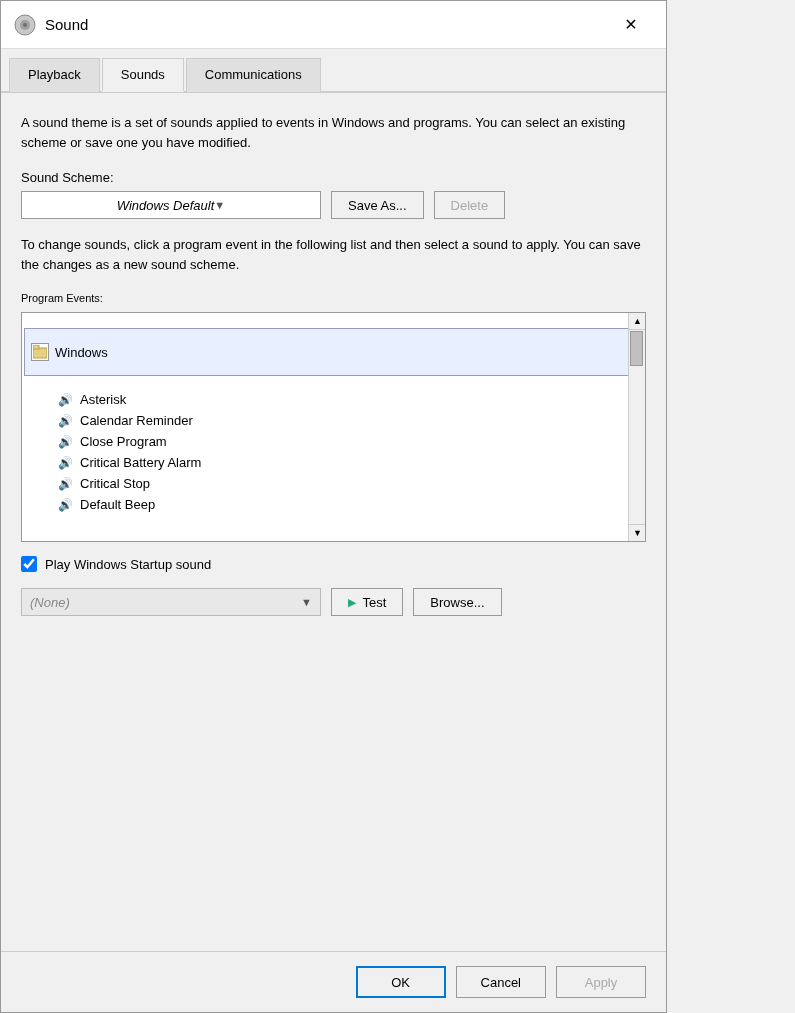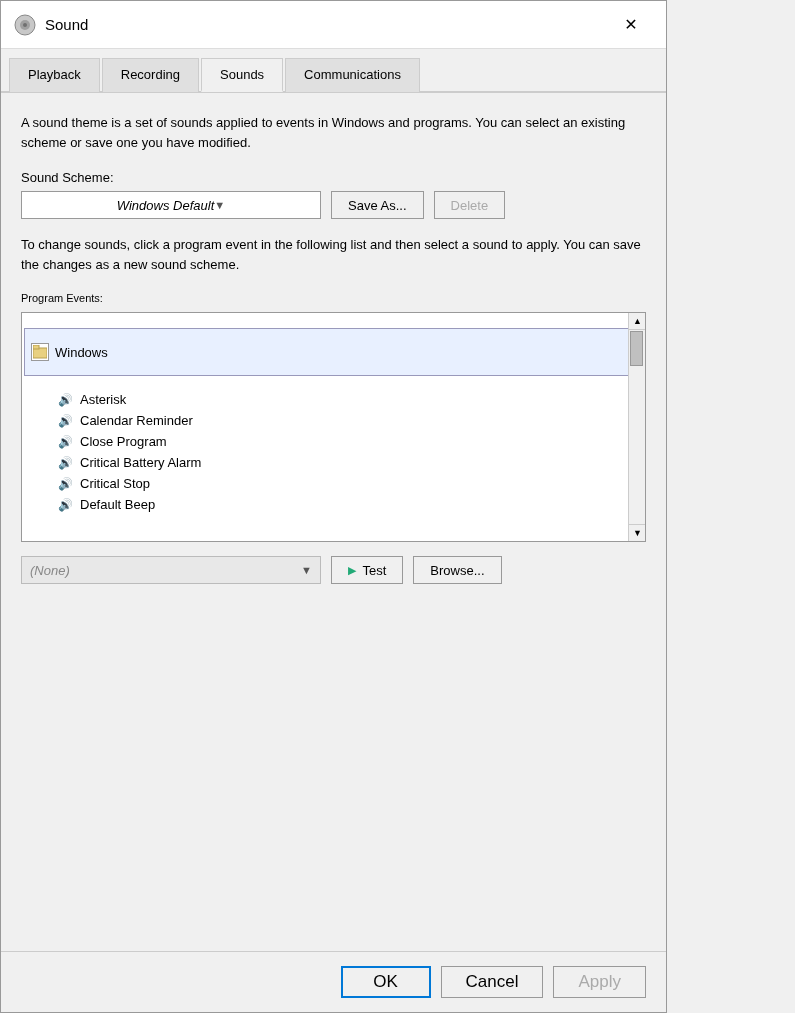--- a/index.html
+++ b/index.html
@@ -230,21 +230,21 @@
       display: flex;
       justify-content: flex-end;
       gap: 10px;
       background: #f0f0f0;
     }
     .footer-btn {
       height: 32px;
       padding: 0 24px;
       border: 1px solid #999;
       background: #f0f0f0;
-      font-size: 17px;
+      font-size: 13px;
       cursor: pointer;
       min-width: 90px;
     }
     .footer-btn.primary {
       border: 2px solid #0078d7;
     }
     .footer-btn.disabled {
       color: #aaa;
       cursor: default;
     }
@@ -262,21 +262,20 @@
         <ellipse cx="12" cy="12" rx="5" ry="5" fill="#a0a0a0"></ellipse>
         <ellipse cx="12" cy="12" rx="2" ry="2" fill="#707070"></ellipse>
       </svg>
       <span class="title-text">Sound</span>
     </div>
     <button class="close-btn">✕</button>
   </div>
 
   <div class="tabs">
     <div class="tab">Playback</div>
-    <div class="tab">Recording</div>
     <div class="tab active">Sounds</div>
     <div class="tab">Communications</div>
   </div>
 
   <div class="content">
     <p class="description">A sound theme is a set of sounds applied to events in Windows and programs.  You can select an existing scheme or save one you have modified.</p>
 
     <div class="label">Sound Scheme:</div>
     <div class="row">
       <div class="dropdown">
@@ -330,20 +329,24 @@
         </div>
       </div>
 
       <div style="position:absolute;right:0;top:0;width:17px;height:100%;background:#f0f0f0;border-left:1px solid #ccc;">
         <div style="width:17px;height:17px;background:#f0f0f0;border-bottom:1px solid #ccc;display:flex;align-items:center;justify-content:center;font-size:9px;cursor:pointer;">▲</div>
         <div style="margin:1px;width:13px;height:35px;background:#c0c0c0;border:1px solid #999;"></div>
         <div style="position:absolute;bottom:0;width:17px;height:17px;background:#f0f0f0;border-top:1px solid #ccc;display:flex;align-items:center;justify-content:center;font-size:9px;cursor:pointer;">▼</div>
       </div>
     </div>
 
+    <div class="checkbox-row">
+      <input type="checkbox" id="startupSound" checked="" style="">
+      <label for="startupSound">Play Windows Startup sound</label>
+    </div>
 
     <div class="sounds-row">
       <div class="sounds-dropdown">
         <span>(None)</span>
         <span class="dropdown-arrow">▼</span>
       </div>
       <button class="test-btn">
         <span class="play-icon">▶</span>
         <span>Test</span>
       </button>

